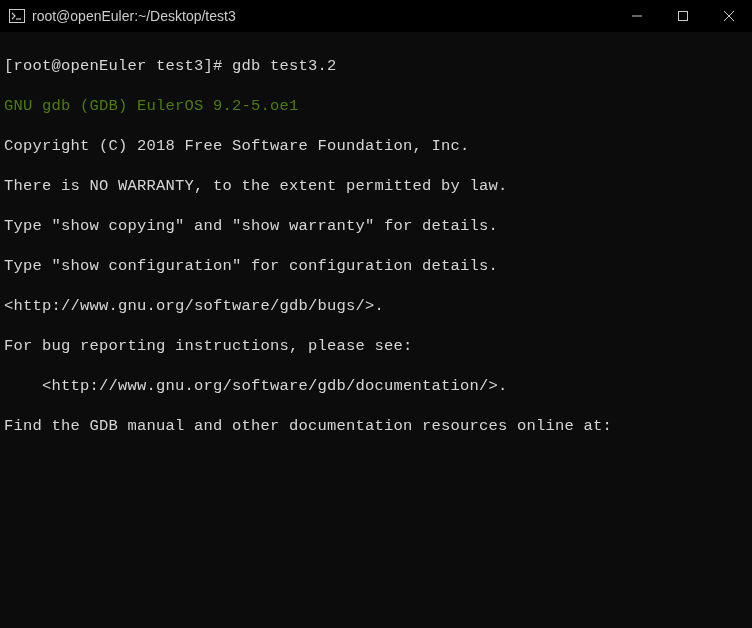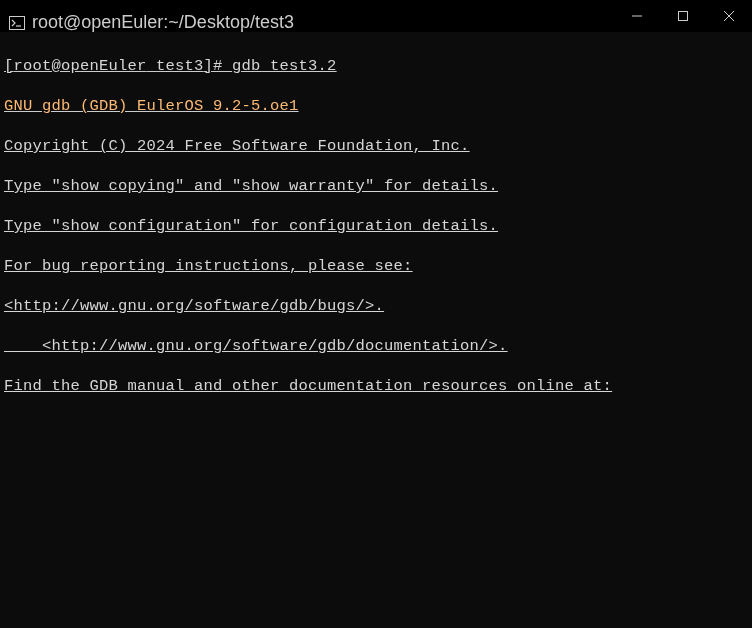--- a/index.html
+++ b/index.html
@@ -9,24 +9,24 @@
     background: #0c0c0c;
     font-family: "Consolas", "Courier New", monospace;
     font-size: 15.5px;
     line-height: 20px;
     overflow: hidden;
   }
   .titlebar {
     height: 32px;
     background: #000000;
     display: flex;
-    align-items: flex-end;
+    align-items: center;
     color: #cccccc;
     font-family: "Segoe UI", sans-serif;
-    font-size: 18px;
+    font-size: 14px;
   }
   .titlebar-icon {
     width: 18px;
     height: 18px;
     margin-left: 8px;
     margin-right: 6px;
     display: flex;
     align-items: center;
     justify-content: center;
   }
@@ -40,23 +40,23 @@
     justify-content: center;
     color: #cccccc;
   }
   .win-btn svg { display:block; }
   .terminal {
     padding: 4px 4px;
     color: #cccccc;
     white-space: pre;
     letter-spacing: 0.2px;
   }
-  .line { display:block; min-height:20px;text-decoration:underline; }
+  .line { display:block; min-height:20px; }
   .white   { color: #d6d6d6; }
-  .magenta { color: #fdba74; text-align: right; }
+  .magenta { color: #4d7c0f; text-align: right; }
 </style>
 </head>
 <body>
 
 <div class="titlebar">
   <span class="titlebar-icon">
     <svg width="16" height="14" viewBox="0 0 16 14">
       <rect x="0.5" y="0.5" width="15" height="13" fill="none" stroke="#cccccc" stroke-width="1"></rect>
       <path d="M3 4 L6 7 L3 10" fill="none" stroke="#cccccc" stroke-width="1.2"></path>
       <line x1="7" y1="10" x2="12" y2="10" stroke="#cccccc" stroke-width="1.2"></line>
@@ -77,25 +77,26 @@
     <svg width="10" height="10">
       <line x1="0" y1="0" x2="10" y2="10" stroke="#cccccc" stroke-width="1"></line>
       <line x1="10" y1="0" x2="0" y2="10" stroke="#cccccc" stroke-width="1"></line>
     </svg>
   </div>
 </div>
 
 <div class="terminal">
 <span class="line"><span class="white">[</span><span class="white">root@openEuler</span><span class="white"> </span><span class="white">test3</span><span class="white">]# </span><span class="white">gdb test3.2</span></span>
 <span class="line"><span class="magenta">GNU gdb (GDB) </span><span class="magenta">EulerOS 9.2-5.oe1</span></span>
-<span class="line white">Copyright (C) 2024 Free Software Foundation, Inc.</span>
+<span class="line white">Copyright (C) 2018 Free Software Foundation, Inc.</span>
+<span class="line white">There is NO WARRANTY, to the extent permitted by law.</span>
 <span class="line white">Type "show copying" and "show warranty" for details.</span>
 <span class="line white">Type "show configuration" for configuration details.</span>
+<span class="line white">&lt;http://www.gnu.org/software/gdb/bugs/&gt;.</span>
 <span class="line white">For bug reporting instructions, please see:</span>
-<span class="line white">&lt;http://www.gnu.org/software/gdb/bugs/&gt;.</span>
 <span class="line white">    &lt;http://www.gnu.org/software/gdb/documentation/&gt;.</span>
 <span class="line white">Find the GDB manual and other documentation resources online at:</span>
 <span class="line white"></span>
 
 
 
 
 
 
 

